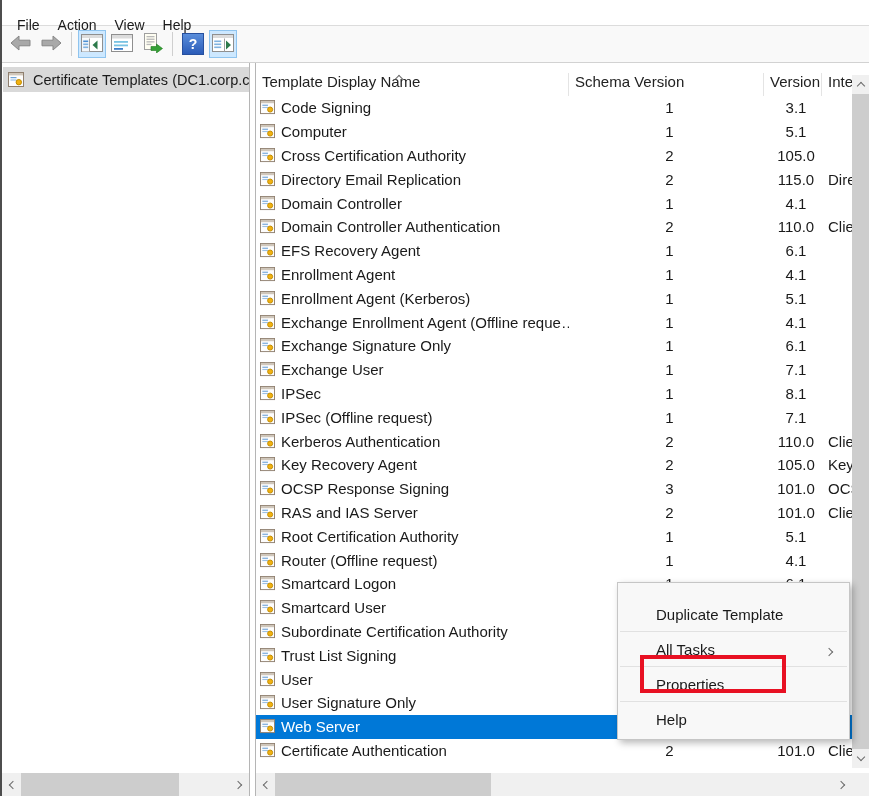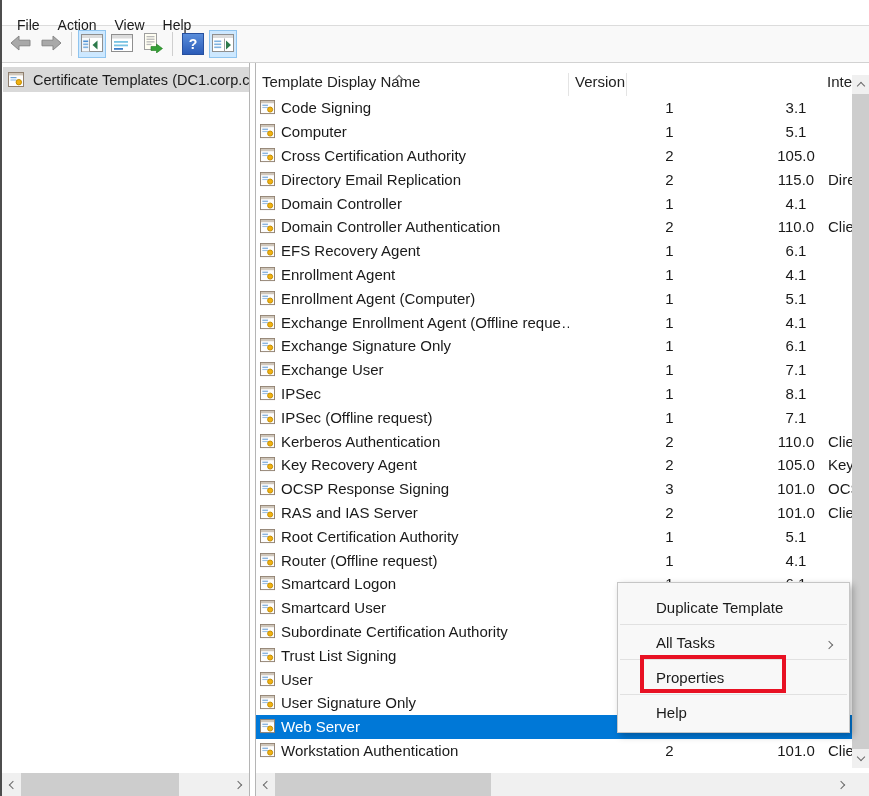--- a/index.html
+++ b/index.html
@@ -84,21 +84,21 @@
   .corner { bottom:0; right:0; width:17px; height:23px; }
 
   .hscroll-l { bottom:0; left:0; right:0; height:23px; }
   .hscroll-l .sb-thumb { left:19px; width:158px; top:0; bottom:0; }
   .hscroll-l .a-left { left:0; top:0; width:19px; height:23px; }
   .hscroll-l .a-right { right:0; top:0; width:19px; height:23px; }
 
   
   .context-menu { position:absolute; left:617px; top:582px; width:233px; box-sizing:border-box;
     background:#f8f8f8; border:1px solid #c6c6c6; box-shadow:3px 3px 7px rgba(0,0,0,0.28);
-    padding:8px 0 4px 0; z-index:10; font-size:15px; }
+    padding:15px 0 4px 0; z-index:10; font-size:15px; }
   .cm-item { height:32px; display:flex; align-items:center; padding:0 14px 0 38px; cursor:default; }
   .cm-item.bold { font-weight:normal; }
   .cm-sep { height:1px; background:#e1e1e1; margin:1px 2px; }
   .cm-spacer { flex:1; }
 
   .red-box { position:absolute; left:640px; top:655px; width:138px; height:30px;
     border:4px solid #e81123; z-index:11; pointer-events:none; }
 </style>
 </head>
 <body>
@@ -210,20 +210,21 @@
           </div>
       </div>
     </div>
 
     <div class="splitter"></div>
 
     <div class="right-pane">
       <div class="list-header">
         <span class="sort-caret"><span class="ch sm up"></span></span>
         <div class="hcell hc-name">Template Display Name</div>
+        <div class="hcell hc-schema">Schema Version</div>
         <div class="hcell hc-version">Version</div>
         <div class="hcell hc-intended">Inte</div>
       </div>
 
       <div class="rows" id="rows">
           <div class="row">
     <div class="rc rc-namewrap">
       <span class="tmpl-icon">
         <svg width="15" height="15" viewBox="0 0 16 16">
           <rect x="0.5" y="0.5" width="15" height="14" fill="#fdfdfd" stroke="#8f7f6f"></rect>
@@ -362,21 +363,21 @@
     <div class="rc rc-namewrap">
       <span class="tmpl-icon">
         <svg width="15" height="15" viewBox="0 0 16 16">
           <rect x="0.5" y="0.5" width="15" height="14" fill="#fdfdfd" stroke="#8f7f6f"></rect>
           <rect x="1" y="1" width="14" height="2.4" fill="#cfc6ba"></rect>
           <rect x="2.5" y="5" width="6" height="1.2" fill="#6fa3d8"></rect>
           <rect x="2.5" y="7.4" width="6" height="1.2" fill="#9cc0e4"></rect>
           <circle cx="10.8" cy="10.2" r="2.7" fill="#f2b211" stroke="#bf8a00"></circle>
         </svg>
       </span>
-      <span class="rc-name">Enrollment Agent (Computer)</span>
+      <span class="rc-name">Enrollment Agent (Kerberos)</span>
     </div>
     <div class="rc rc-schema">1</div>
     <div class="rc rc-version">5.1</div>
     <div class="rc rc-intended"></div>
   </div>
           <div class="row">
     <div class="rc rc-namewrap">
       <span class="tmpl-icon">
         <svg width="15" height="15" viewBox="0 0 16 16">
           <rect x="0.5" y="0.5" width="15" height="14" fill="#fdfdfd" stroke="#8f7f6f"></rect>
@@ -685,21 +686,21 @@
     <div class="rc rc-namewrap">
       <span class="tmpl-icon">
         <svg width="15" height="15" viewBox="0 0 16 16">
           <rect x="0.5" y="0.5" width="15" height="14" fill="#fdfdfd" stroke="#8f7f6f"></rect>
           <rect x="1" y="1" width="14" height="2.4" fill="#cfc6ba"></rect>
           <rect x="2.5" y="5" width="6" height="1.2" fill="#6fa3d8"></rect>
           <rect x="2.5" y="7.4" width="6" height="1.2" fill="#9cc0e4"></rect>
           <circle cx="10.8" cy="10.2" r="2.7" fill="#f2b211" stroke="#bf8a00"></circle>
         </svg>
       </span>
-      <span class="rc-name">Workstation Authentication</span>
+      <span class="rc-name">Certificate Authentication</span>
     </div>
     <div class="rc rc-schema">2</div>
     <div class="rc rc-version">101.0</div>
     <div class="rc rc-intended">Clie</div>
   </div>
         </div>
 
       <div class="sb-track vscroll">
         <div class="sb-arrow a-up">
             <span class="ch sm up"></span>

